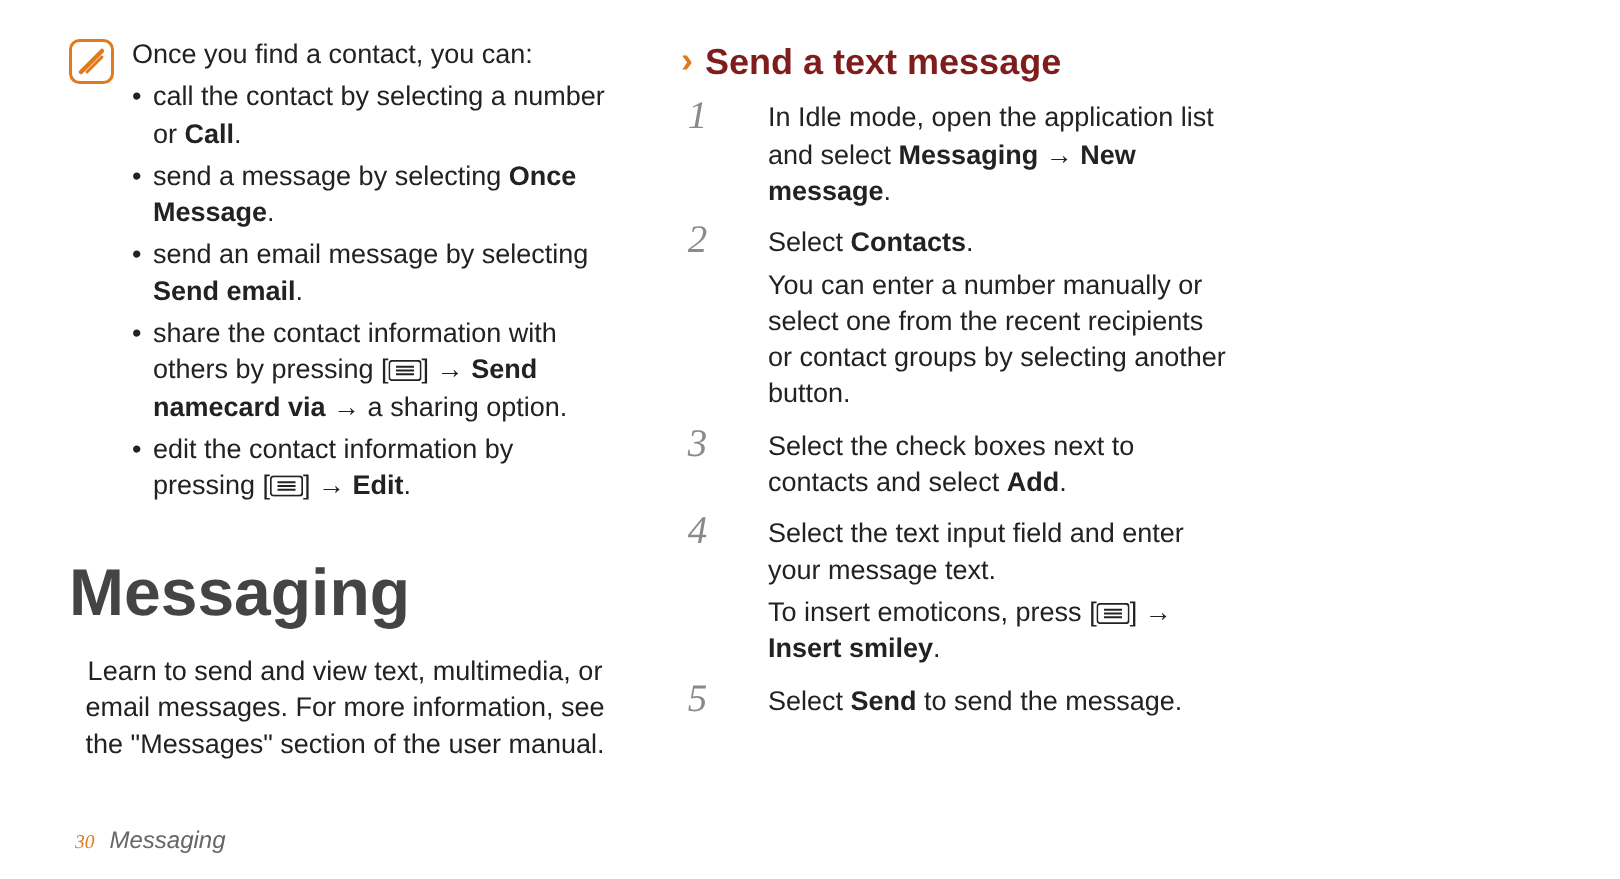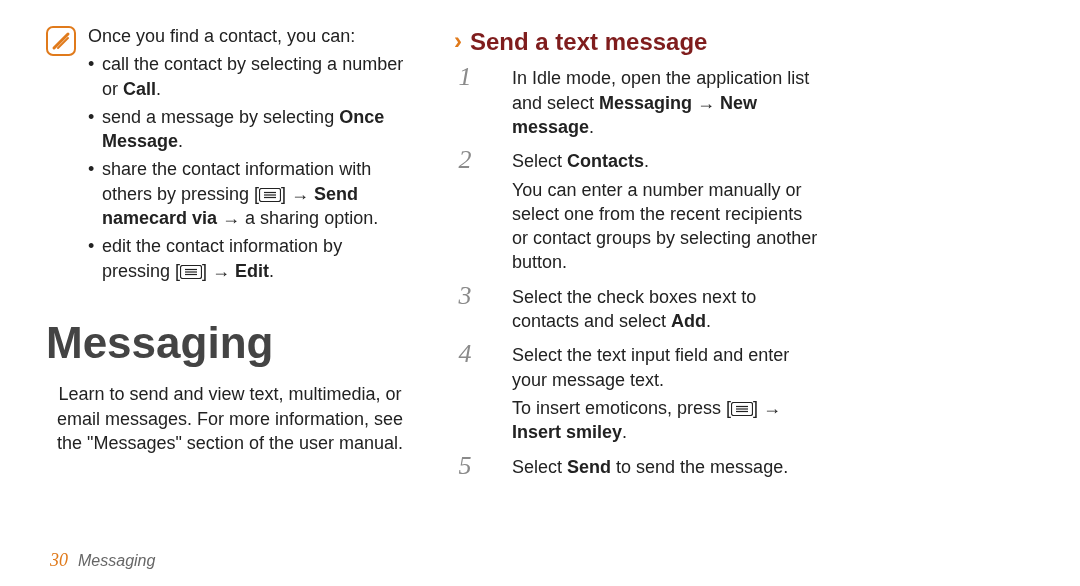--- a/index.html
+++ b/index.html
@@ -138,21 +138,21 @@
     align-items: baseline;
     gap: 10px;
     font-style: italic;
     color: #666;
     font-size: 16px;
   }
   .footer .page-num {
     color: #e07a1b;
     font-family: Georgia, "Times New Roman", serif;
     font-style: italic;
-    font-size: 18px;
+    font-size: 13px;
     text-align: center;
   }
 </style>
 </head>
 <body>
 
 <div class="page">
 
   <div class="columns">
 
@@ -164,20 +164,21 @@
             <rect x="1" y="1" width="28" height="28" rx="6" fill="none" stroke="#e07a1b" stroke-width="2"></rect>
             <line x1="8" y1="22" x2="22" y2="8" stroke="#e07a1b" stroke-width="3" stroke-linecap="round"></line>
             <line x1="12" y1="22" x2="22" y2="12" stroke="#e07a1b" stroke-width="2" stroke-linecap="round"></line>
           </svg>
         </span>
         <div class="note-body">
           <p class="note-lead">Once you find a contact, you can:</p>
           <ul class="bullets" id="note-list">
               <li>call the contact by selecting a number or <span class="bold">Call</span>.</li>
               <li>send a message by selecting <span class="bold">Once Message</span>.</li>
+              <li>send an email message by selecting <span class="bold">Send email</span>.</li>
               <li>share the contact information with others by pressing [<span class="menu-key"><svg width="22" height="14" viewBox="0 0 22 14">
                     <rect x="0.5" y="0.5" width="21" height="13" rx="2" fill="none" stroke="#222" stroke-width="1.2"></rect>
                     <line x1="5" y1="4.5" x2="17" y2="4.5" stroke="#222" stroke-width="1.2"></line>
                     <line x1="5" y1="7" x2="17" y2="7" stroke="#222" stroke-width="1.2"></line>
                     <line x1="5" y1="9.5" x2="17" y2="9.5" stroke="#222" stroke-width="1.2"></line>
                   </svg></span>] → <span class="bold">Send namecard via</span> → a sharing option.</li>
               <li>edit the contact information by pressing [<span class="menu-key"><svg width="22" height="14" viewBox="0 0 22 14">
                     <rect x="0.5" y="0.5" width="21" height="13" rx="2" fill="none" stroke="#222" stroke-width="1.2"></rect>
                     <line x1="5" y1="4.5" x2="17" y2="4.5" stroke="#222" stroke-width="1.2"></line>
                     <line x1="5" y1="7" x2="17" y2="7" stroke="#222" stroke-width="1.2"></line>

